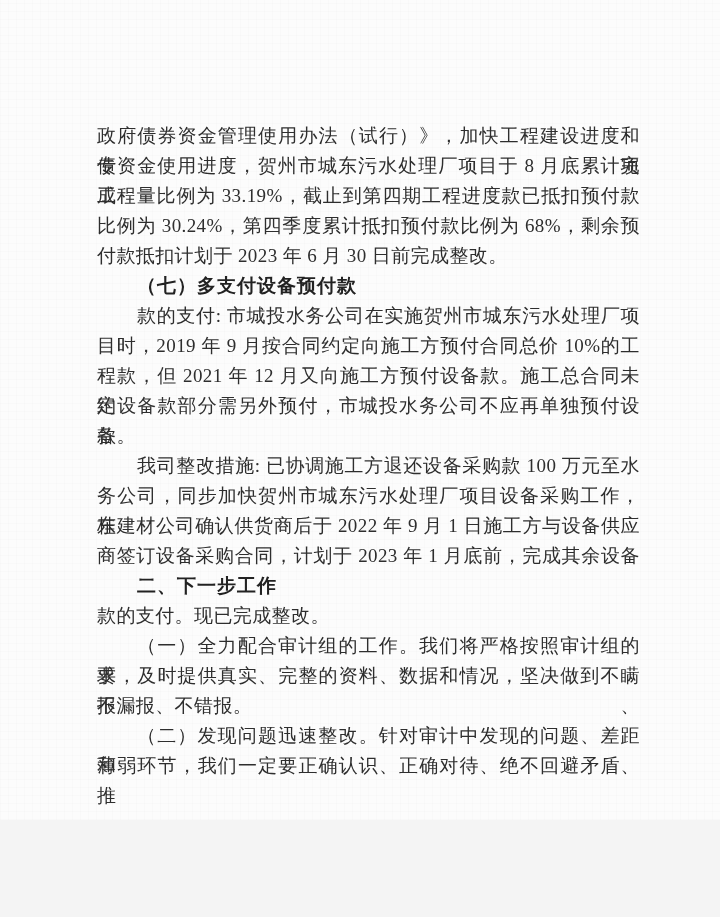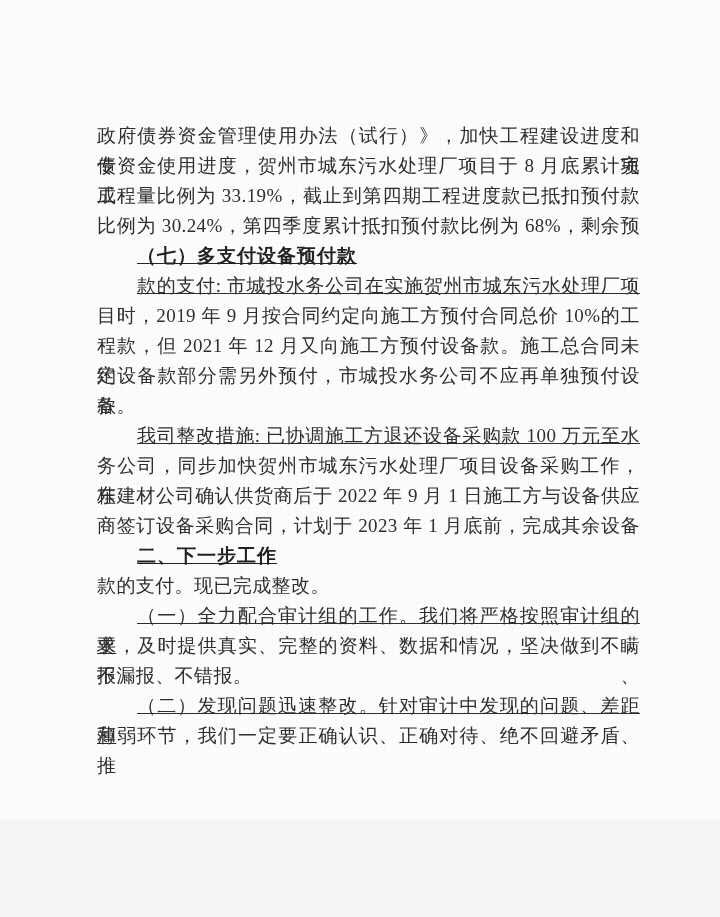--- a/index.html
+++ b/index.html
@@ -35,21 +35,20 @@
     color: #2e2e2e;
   }
   
   .just {
     text-align: justify;
     text-align-last: justify;
   }
   
   .indent {
     text-indent: 40px;
-    text-decoration: underline;
   }
   .heading {
     font-weight: 700;
     color: #222;
     letter-spacing: 1px;
   }
   .page-number {
     position: absolute;
     top: 851px;
     left: 0;
@@ -62,20 +61,21 @@
 </style>
 </head>
 <body>
 
 <div class="page">
   <div class="text-block">
     <div class="line just">政府债券资金管理使用办法（试行）》，加快工程建设进度和专项</div>
     <div class="line just">债资金使用进度，贺州市城东污水处理厂项目于 8 月底累计完成</div>
     <div class="line just">工程量比例为 33.19%，截止到第四期工程进度款已抵扣预付款</div>
     <div class="line just">比例为 30.24%，第四季度累计抵扣预付款比例为 68%，剩余预</div>
+    <div class="line">付款抵扣计划于 2023 年 6 月 30 日前完成整改。</div>
     <div class="line heading indent">（七）多支付设备预付款</div>
     <div class="line just indent">款的支付: 市城投水务公司在实施贺州市城东污水处理厂项</div>
     <div class="line just">目时，2019 年 9 月按合同约定向施工方预付合同总价 10%的工</div>
     <div class="line just">程款，但 2021 年 12 月又向施工方预付设备款。施工总合同未约</div>
     <div class="line just">定设备款部分需另外预付，市城投水务公司不应再单独预付设备</div>
     <div class="line">款。</div>
     <div class="line just indent">我司整改措施: 已协调施工方退还设备采购款 100 万元至水</div>
     <div class="line just">务公司，同步加快贺州市城东污水处理厂项目设备采购工作，桂</div>
     <div class="line just">东建材公司确认供货商后于 2022 年 9 月 1 日施工方与设备供应</div>
     <div class="line just">商签订设备采购合同，计划于 2023 年 1 月底前，完成其余设备</div>

